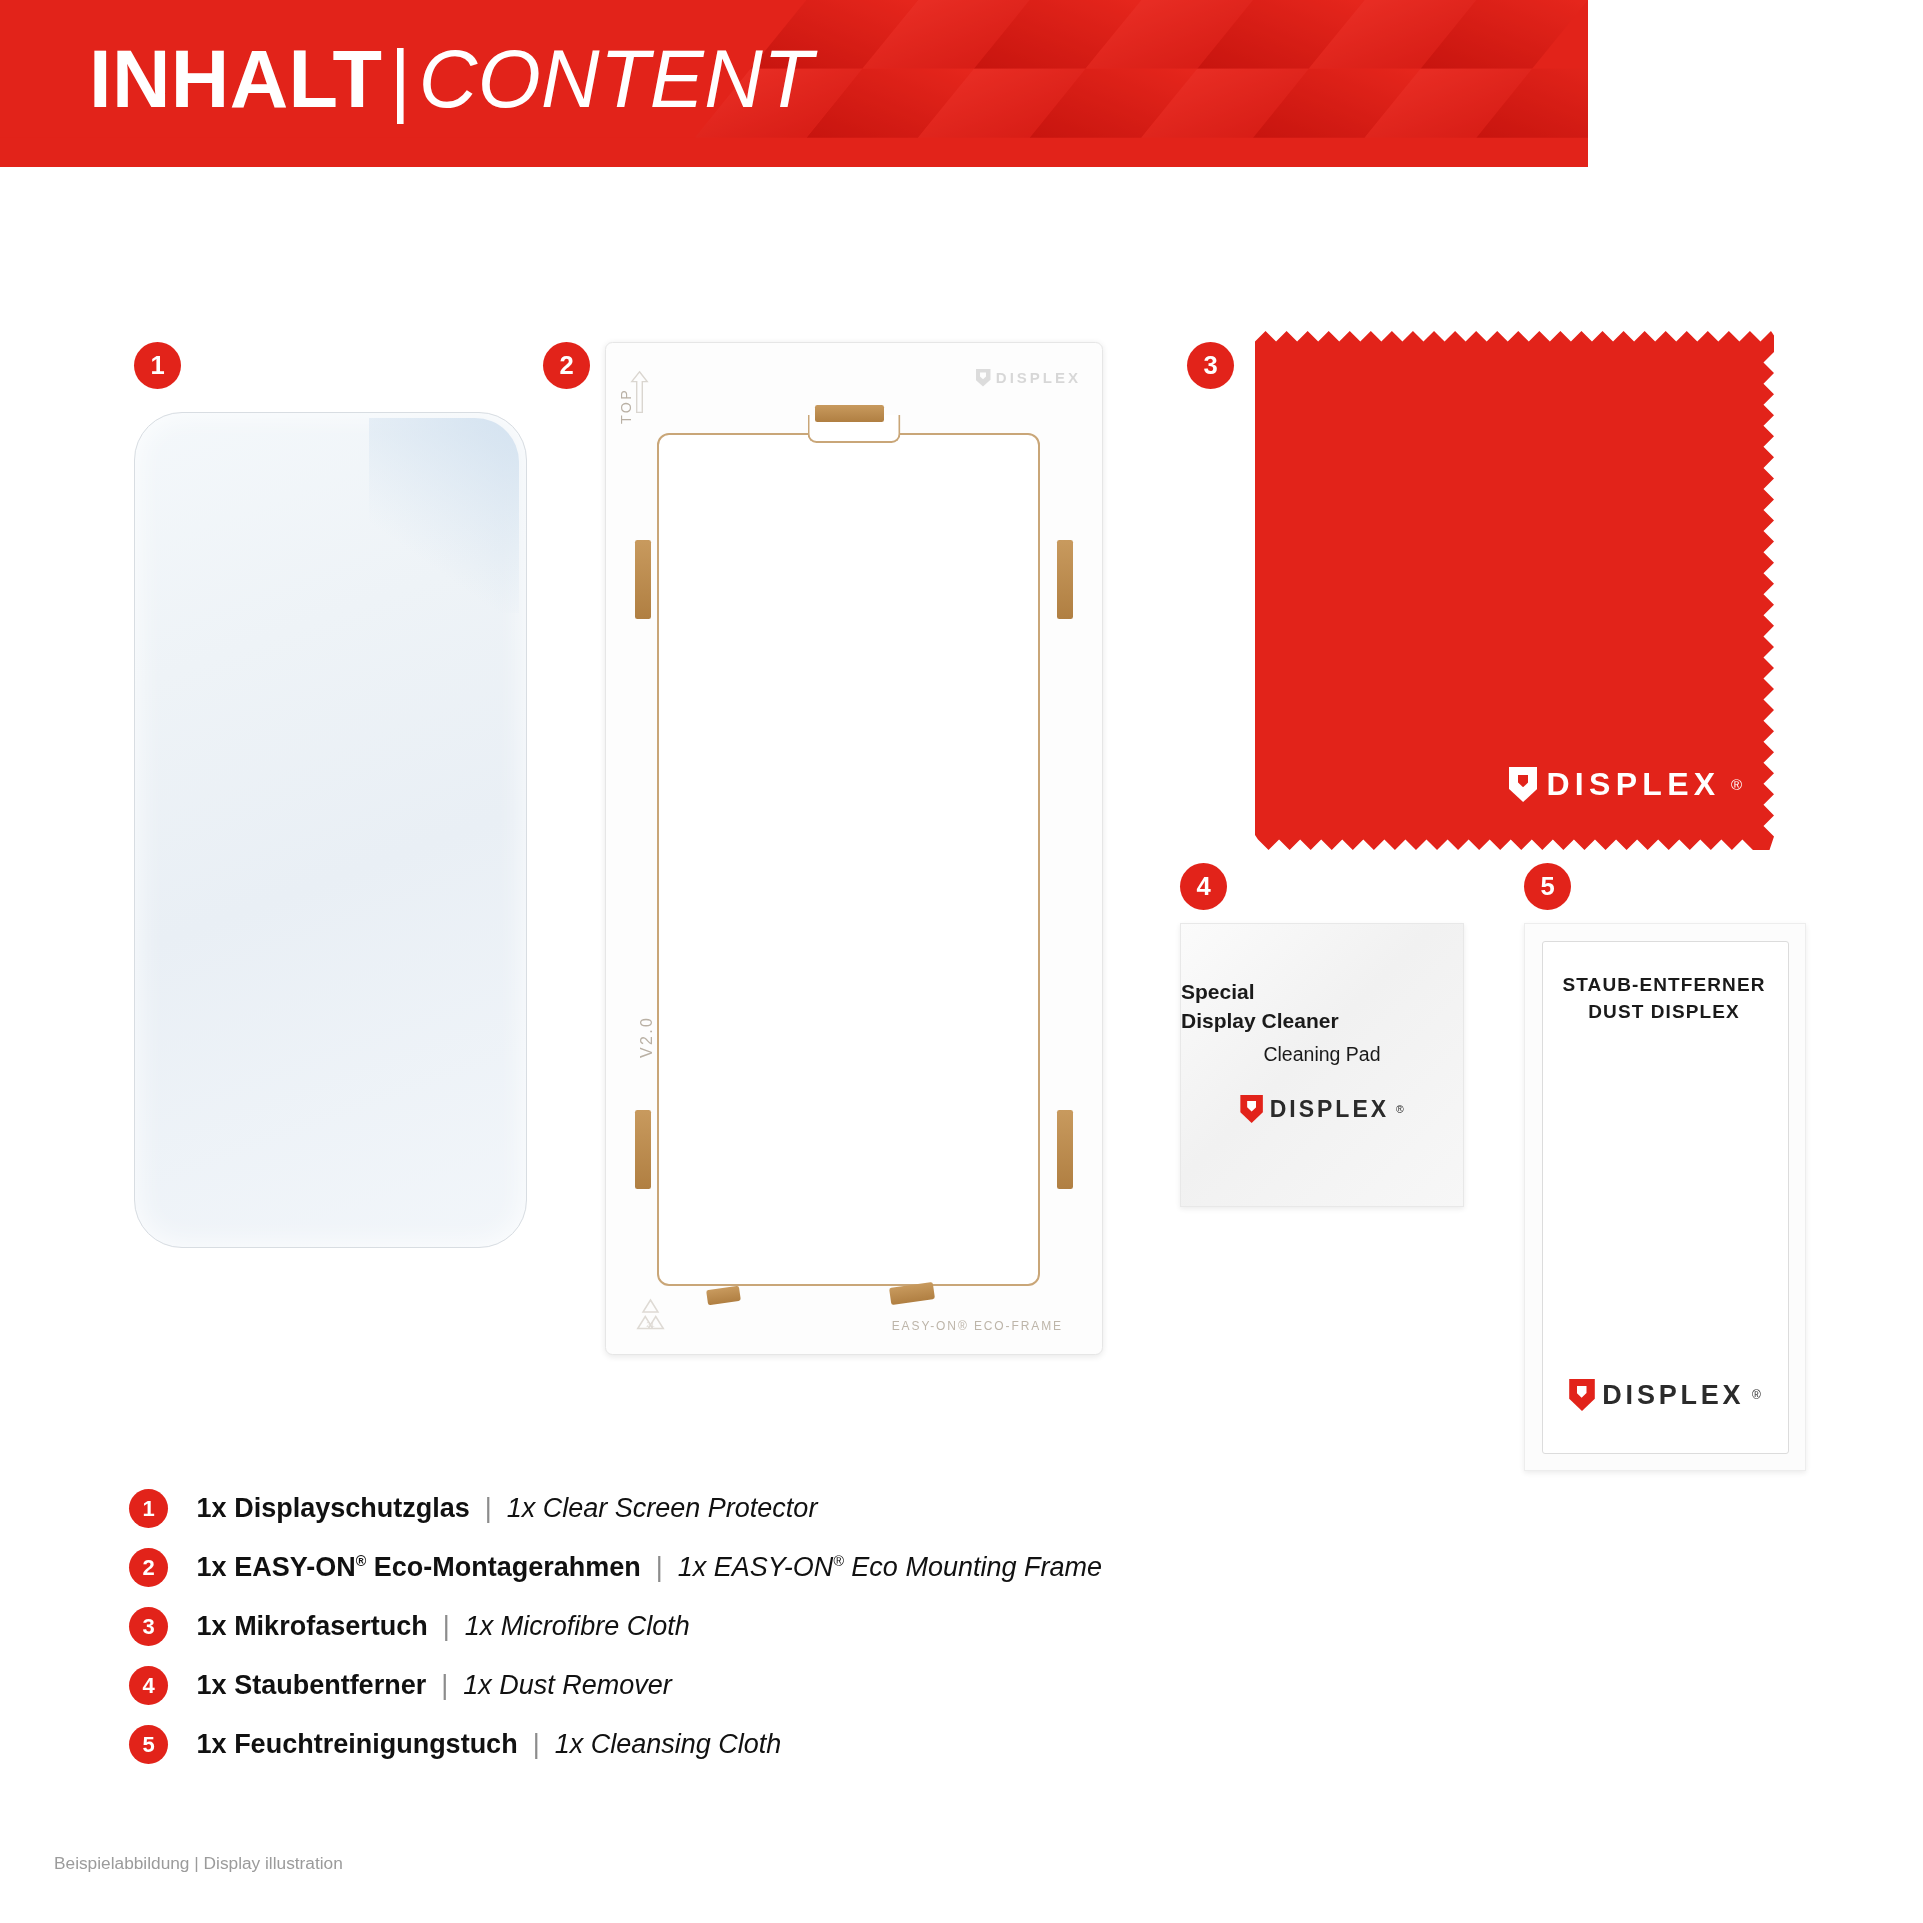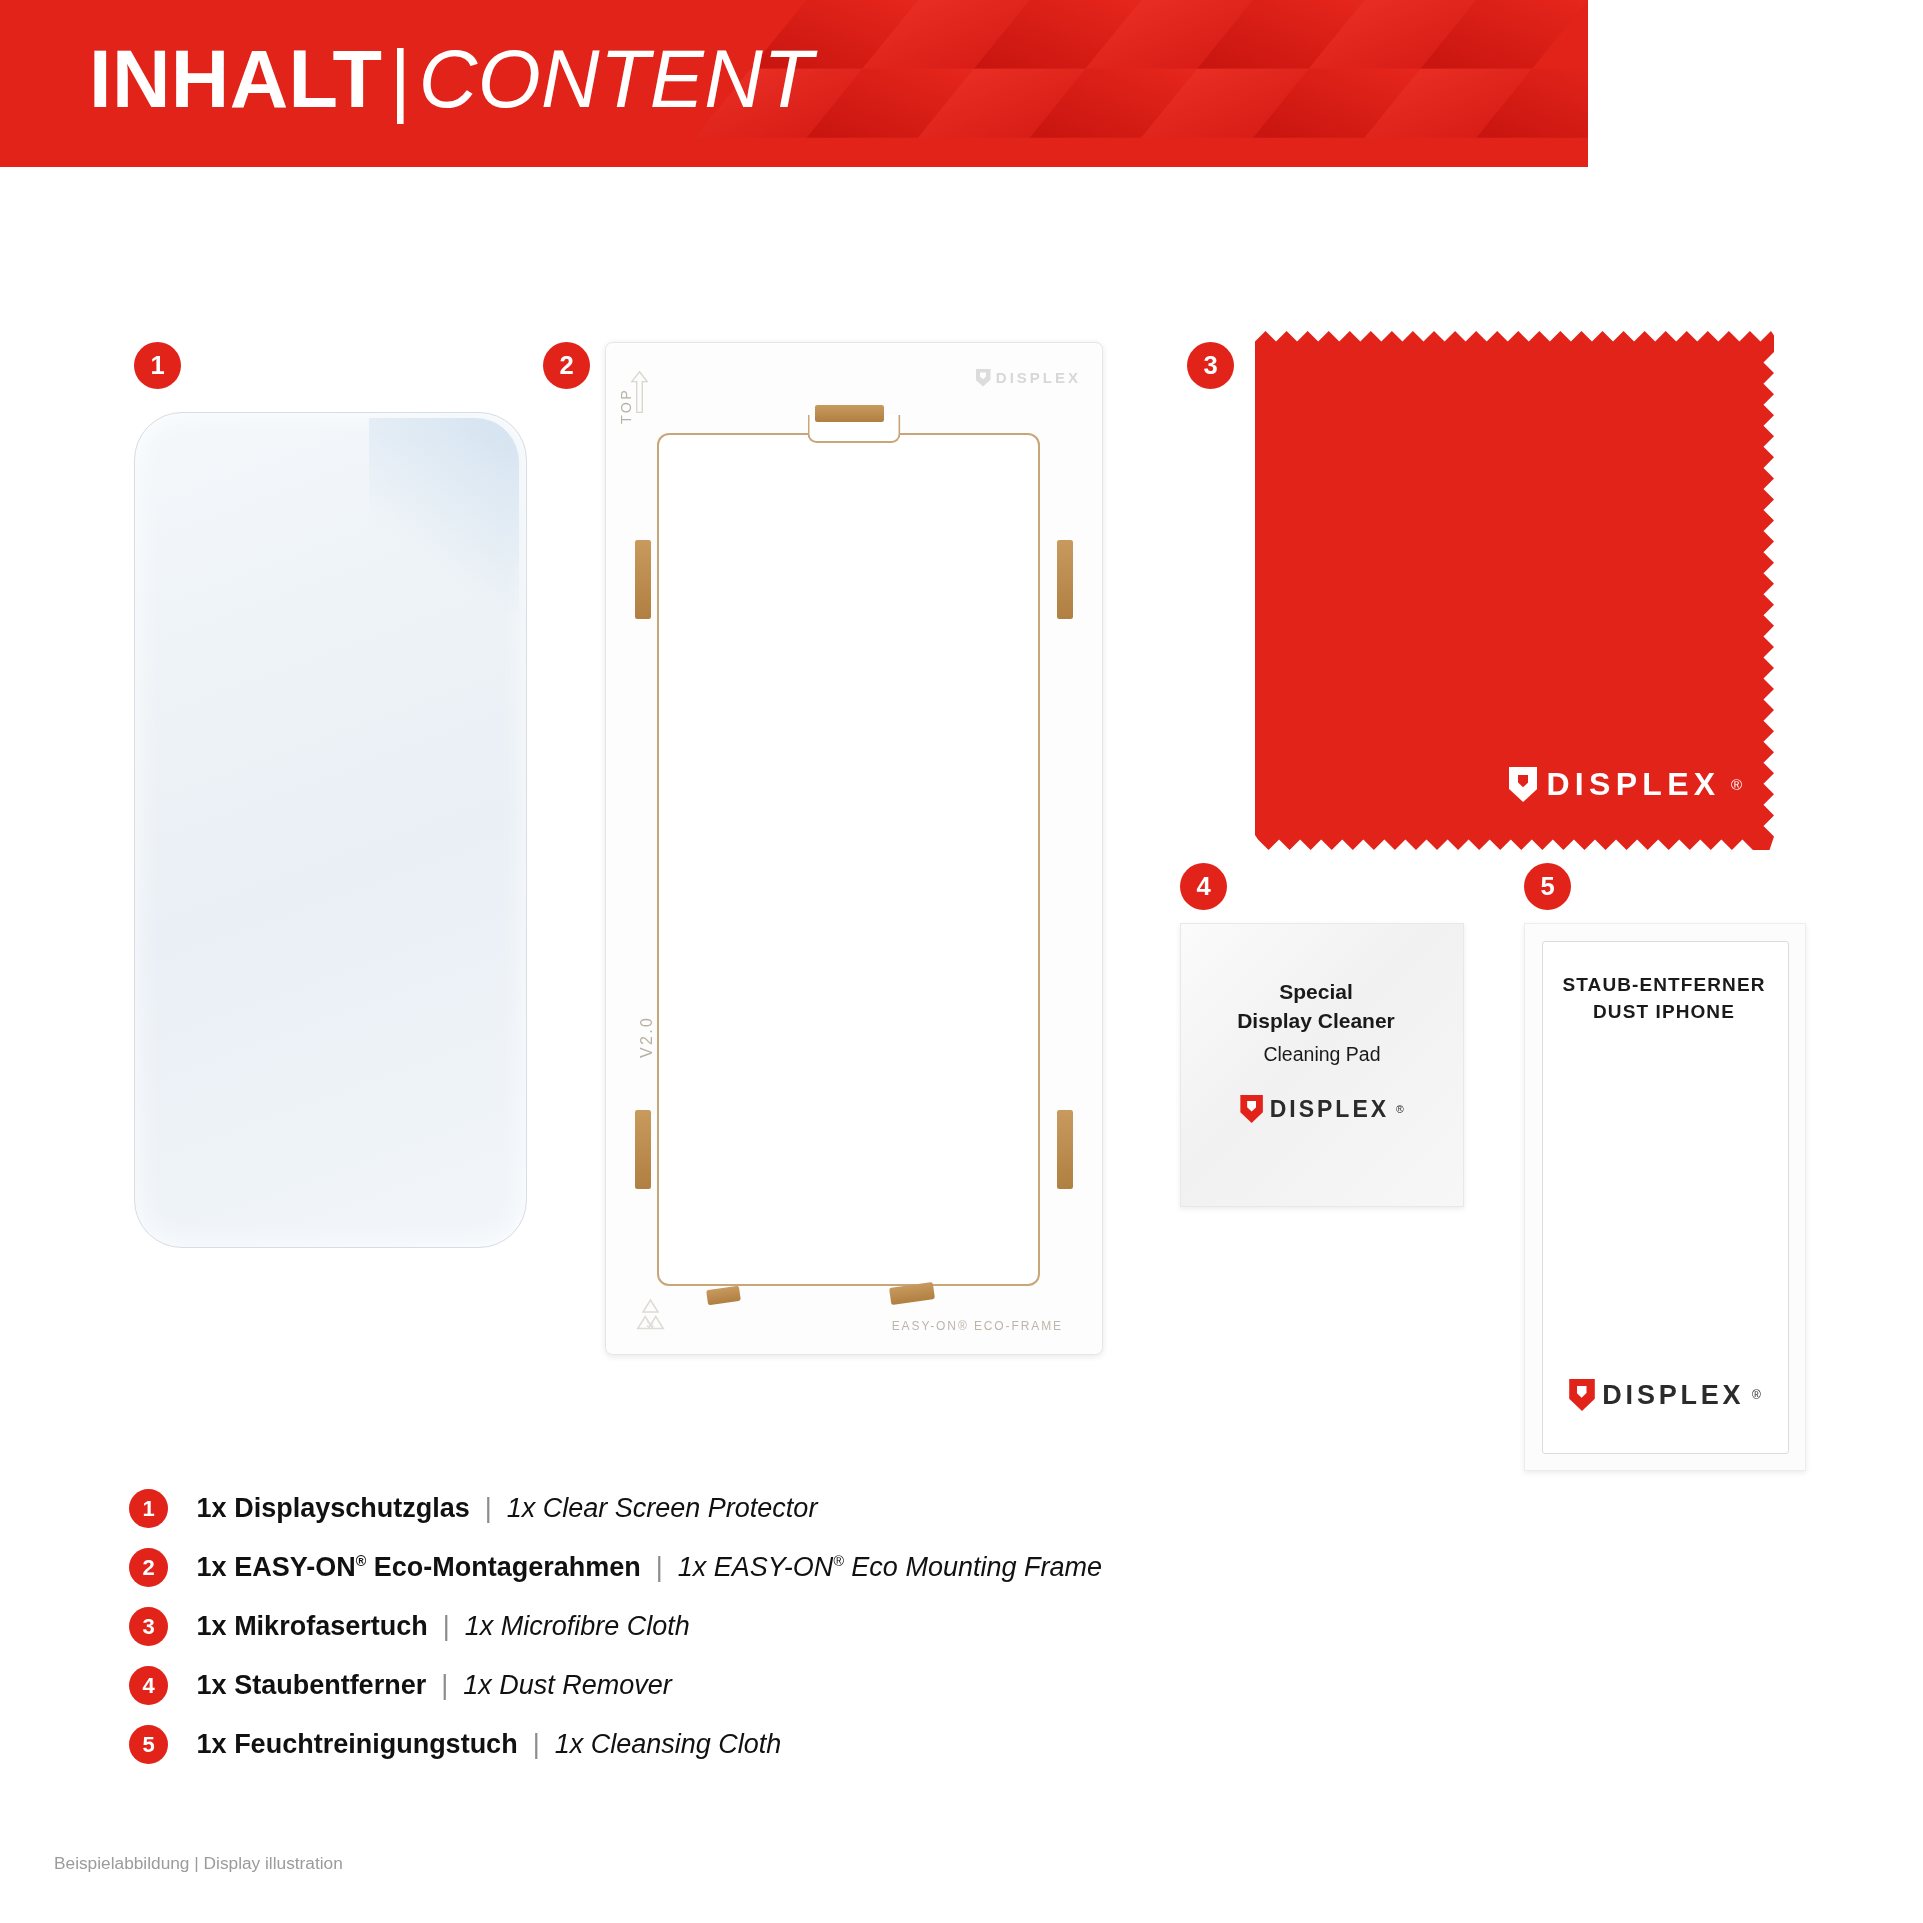--- a/index.html
+++ b/index.html
@@ -268,21 +268,21 @@
     width: 282px;
     height: 282px;
     background: linear-gradient(135deg,#fbfbfb 0%,#f1f1f1 45%,#f7f7f7 100%);
     border: 0.8px solid #e8e8e8;
     box-shadow: 0 1.5px 5.3px rgba(0,0,0,0.08);
   }
   .pad-title {
     position: absolute;
     left: 0; right: 12px;
     top: 54px;
-    text-align: center;
+    text-align: left;
     font-size: 21px;
     font-weight: 700;
     color: #1a1a1a;
     line-height: 28.6px;
   }
   .pad-sub {
     position: absolute;
     left: 0; right: 0;
     top: 119px;
     text-align: center;
@@ -515,21 +515,21 @@
     <span class="pad-logo-txt">DISPLEX</span>
       <span class="pad-logo-r">®</span>
   </div>
 </div>
 
 <div class="badge" style="left:1524px; top:863px;">5</div>
 <div class="dust">
   <div class="dust-inner"></div>
   <div class="dust-title">
     <div>STAUB-ENTFERNER</div>
-    <div>DUST IPHONE</div>
+    <div>DUST DISPLEX</div>
   </div>
   <div class="dust-logo">
     <span class="shield"></span>
     <span class="dust-logo-txt">DISPLEX</span>
       <span class="dust-logo-r">®</span>
   </div>
 </div>
 
 <div class="legend">
 

